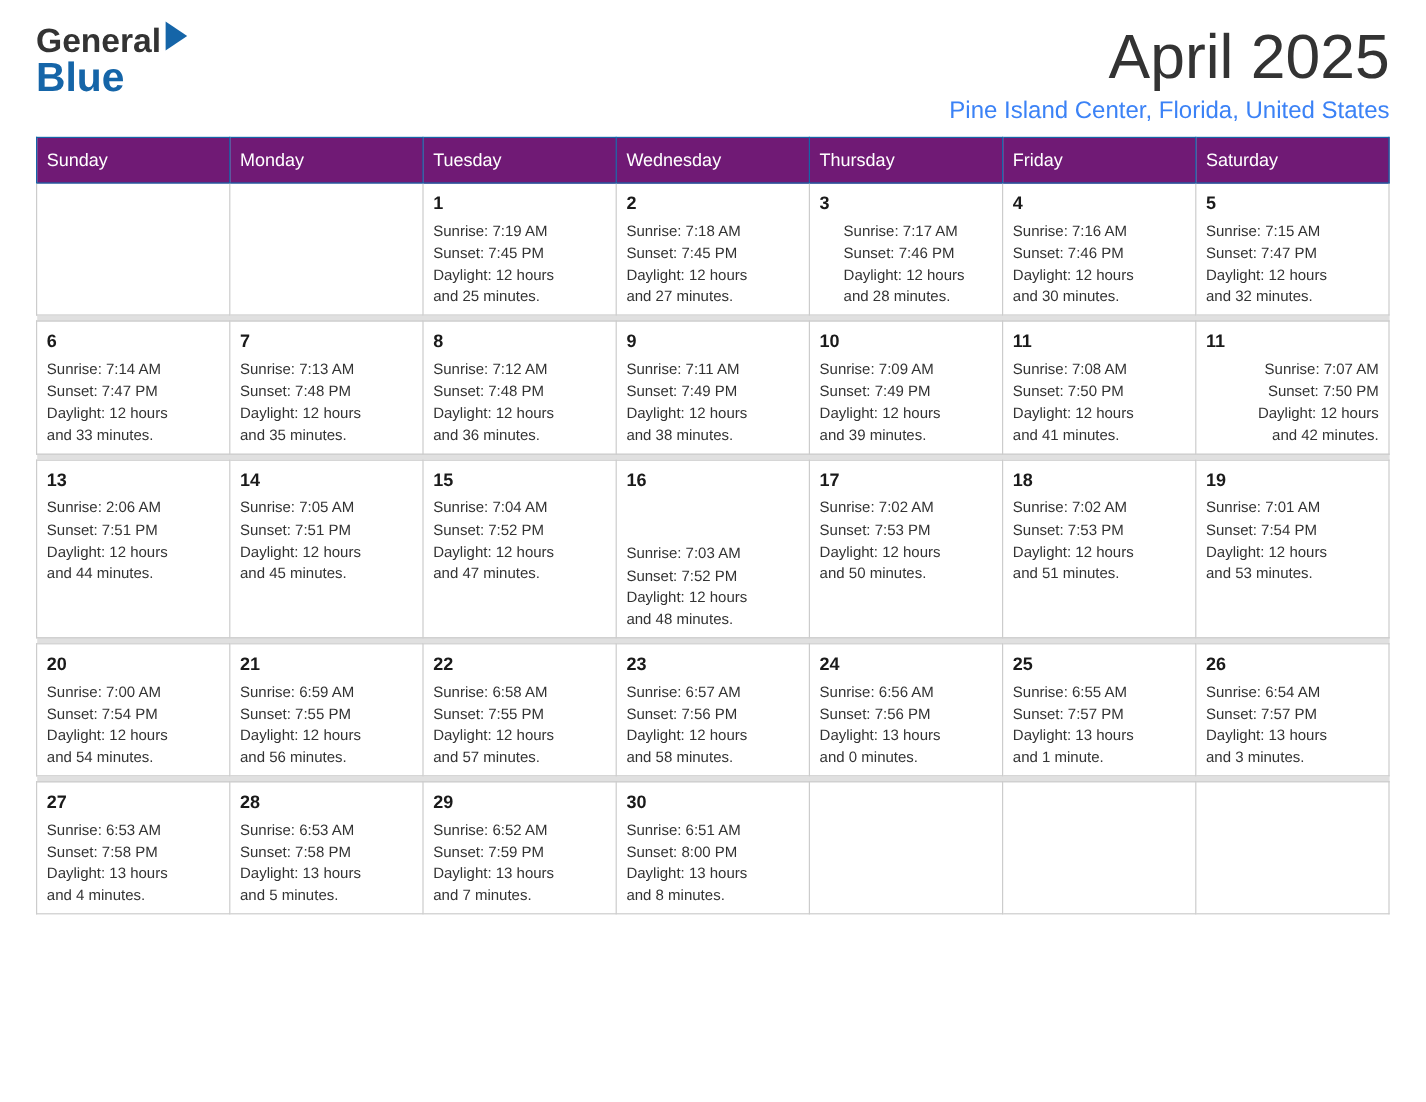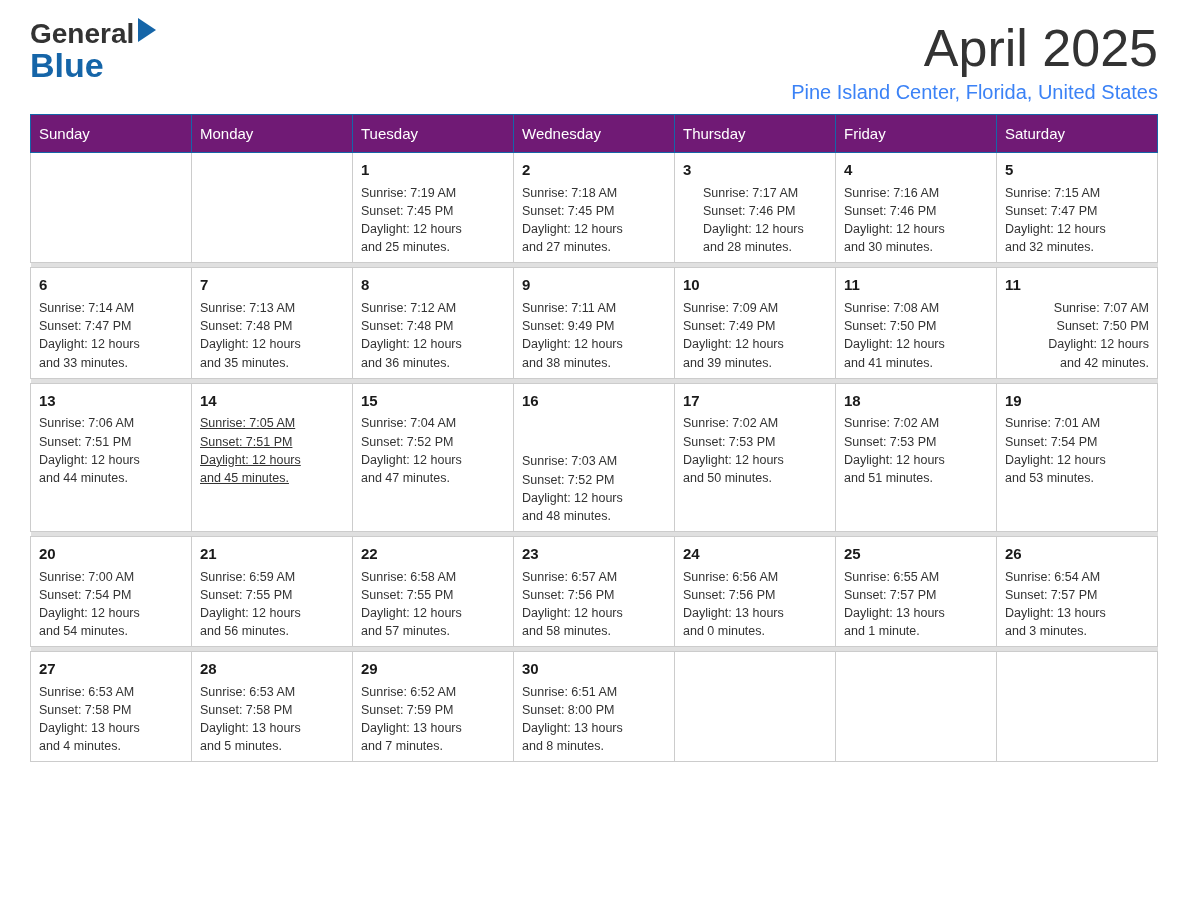--- a/index.html
+++ b/index.html
@@ -189,21 +189,21 @@
         <td>
           <div class="day-number">8</div>
           <div class="day-info" style="white-space: pre-line;">Sunrise: 7:12 AM
 Sunset: 7:48 PM
 Daylight: 12 hours
 and 36 minutes.</div>
         </td>
         <td>
           <div class="day-number">9</div>
           <div class="day-info" style="white-space: pre-line;">Sunrise: 7:11 AM
-Sunset: 9:49 PM
+Sunset: 7:49 PM
 Daylight: 12 hours
 and 38 minutes.</div>
         </td>
         <td>
           <div class="day-number">10</div>
           <div class="day-info" style="white-space: pre-line;">Sunrise: 7:09 AM
 Sunset: 7:49 PM
 Daylight: 12 hours
 and 39 minutes.</div>
         </td>
@@ -221,28 +221,28 @@
 Daylight: 12 hours
 and 42 minutes.</div>
         </td>
       </tr>
       <tr>
         <td colspan="7" style="padding: 0px; height: 5px; background: rgb(224, 224, 224); border: none;"></td>
       </tr>
       <tr>
         <td>
           <div class="day-number">13</div>
-          <div class="day-info" style="white-space: pre-line;">Sunrise: 7:06 AM
+          <div class="day-info" style="white-space: pre-line;">Sunrise: 2:06 AM
 Sunset: 7:51 PM
 Daylight: 12 hours
 and 44 minutes.</div>
         </td>
         <td>
           <div class="day-number">14</div>
-          <div class="day-info" style="white-space: pre-line; text-decoration: underline;">Sunrise: 7:05 AM
+          <div class="day-info" style="white-space: pre-line;">Sunrise: 7:05 AM
 Sunset: 7:51 PM
 Daylight: 12 hours
 and 45 minutes.</div>
         </td>
         <td>
           <div class="day-number">15</div>
           <div class="day-info" style="white-space: pre-line;">Sunrise: 7:04 AM
 Sunset: 7:52 PM
 Daylight: 12 hours
 and 47 minutes.</div>

